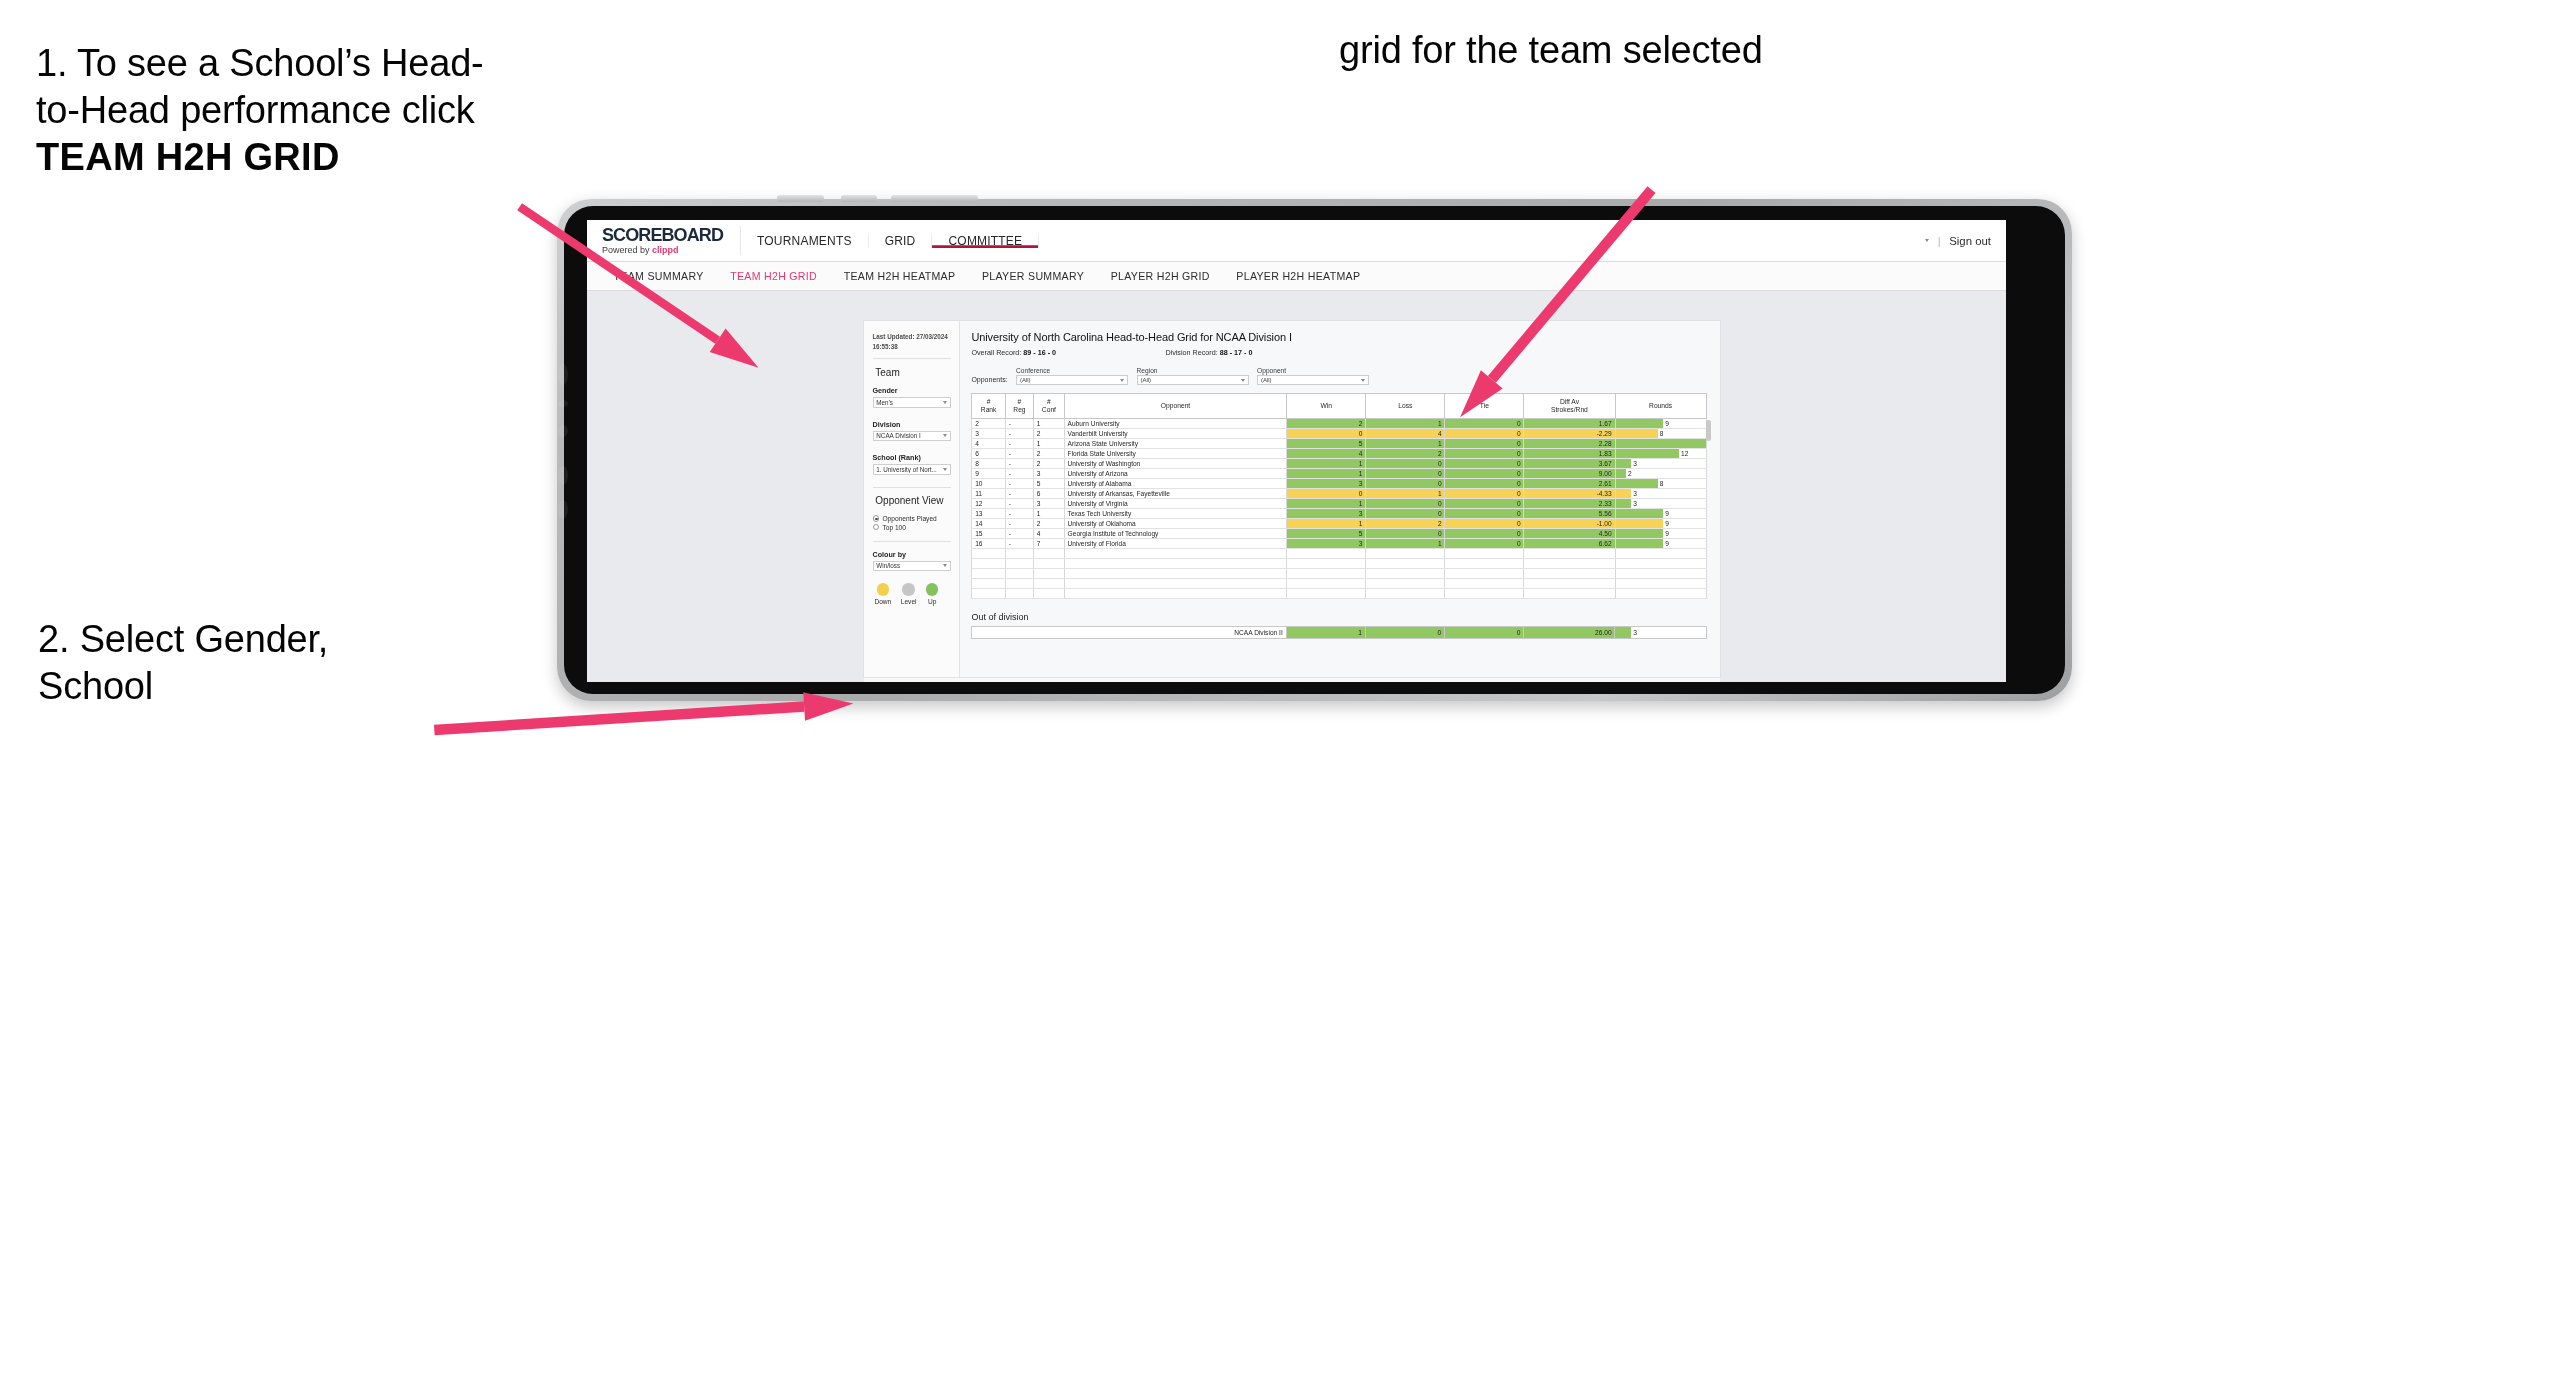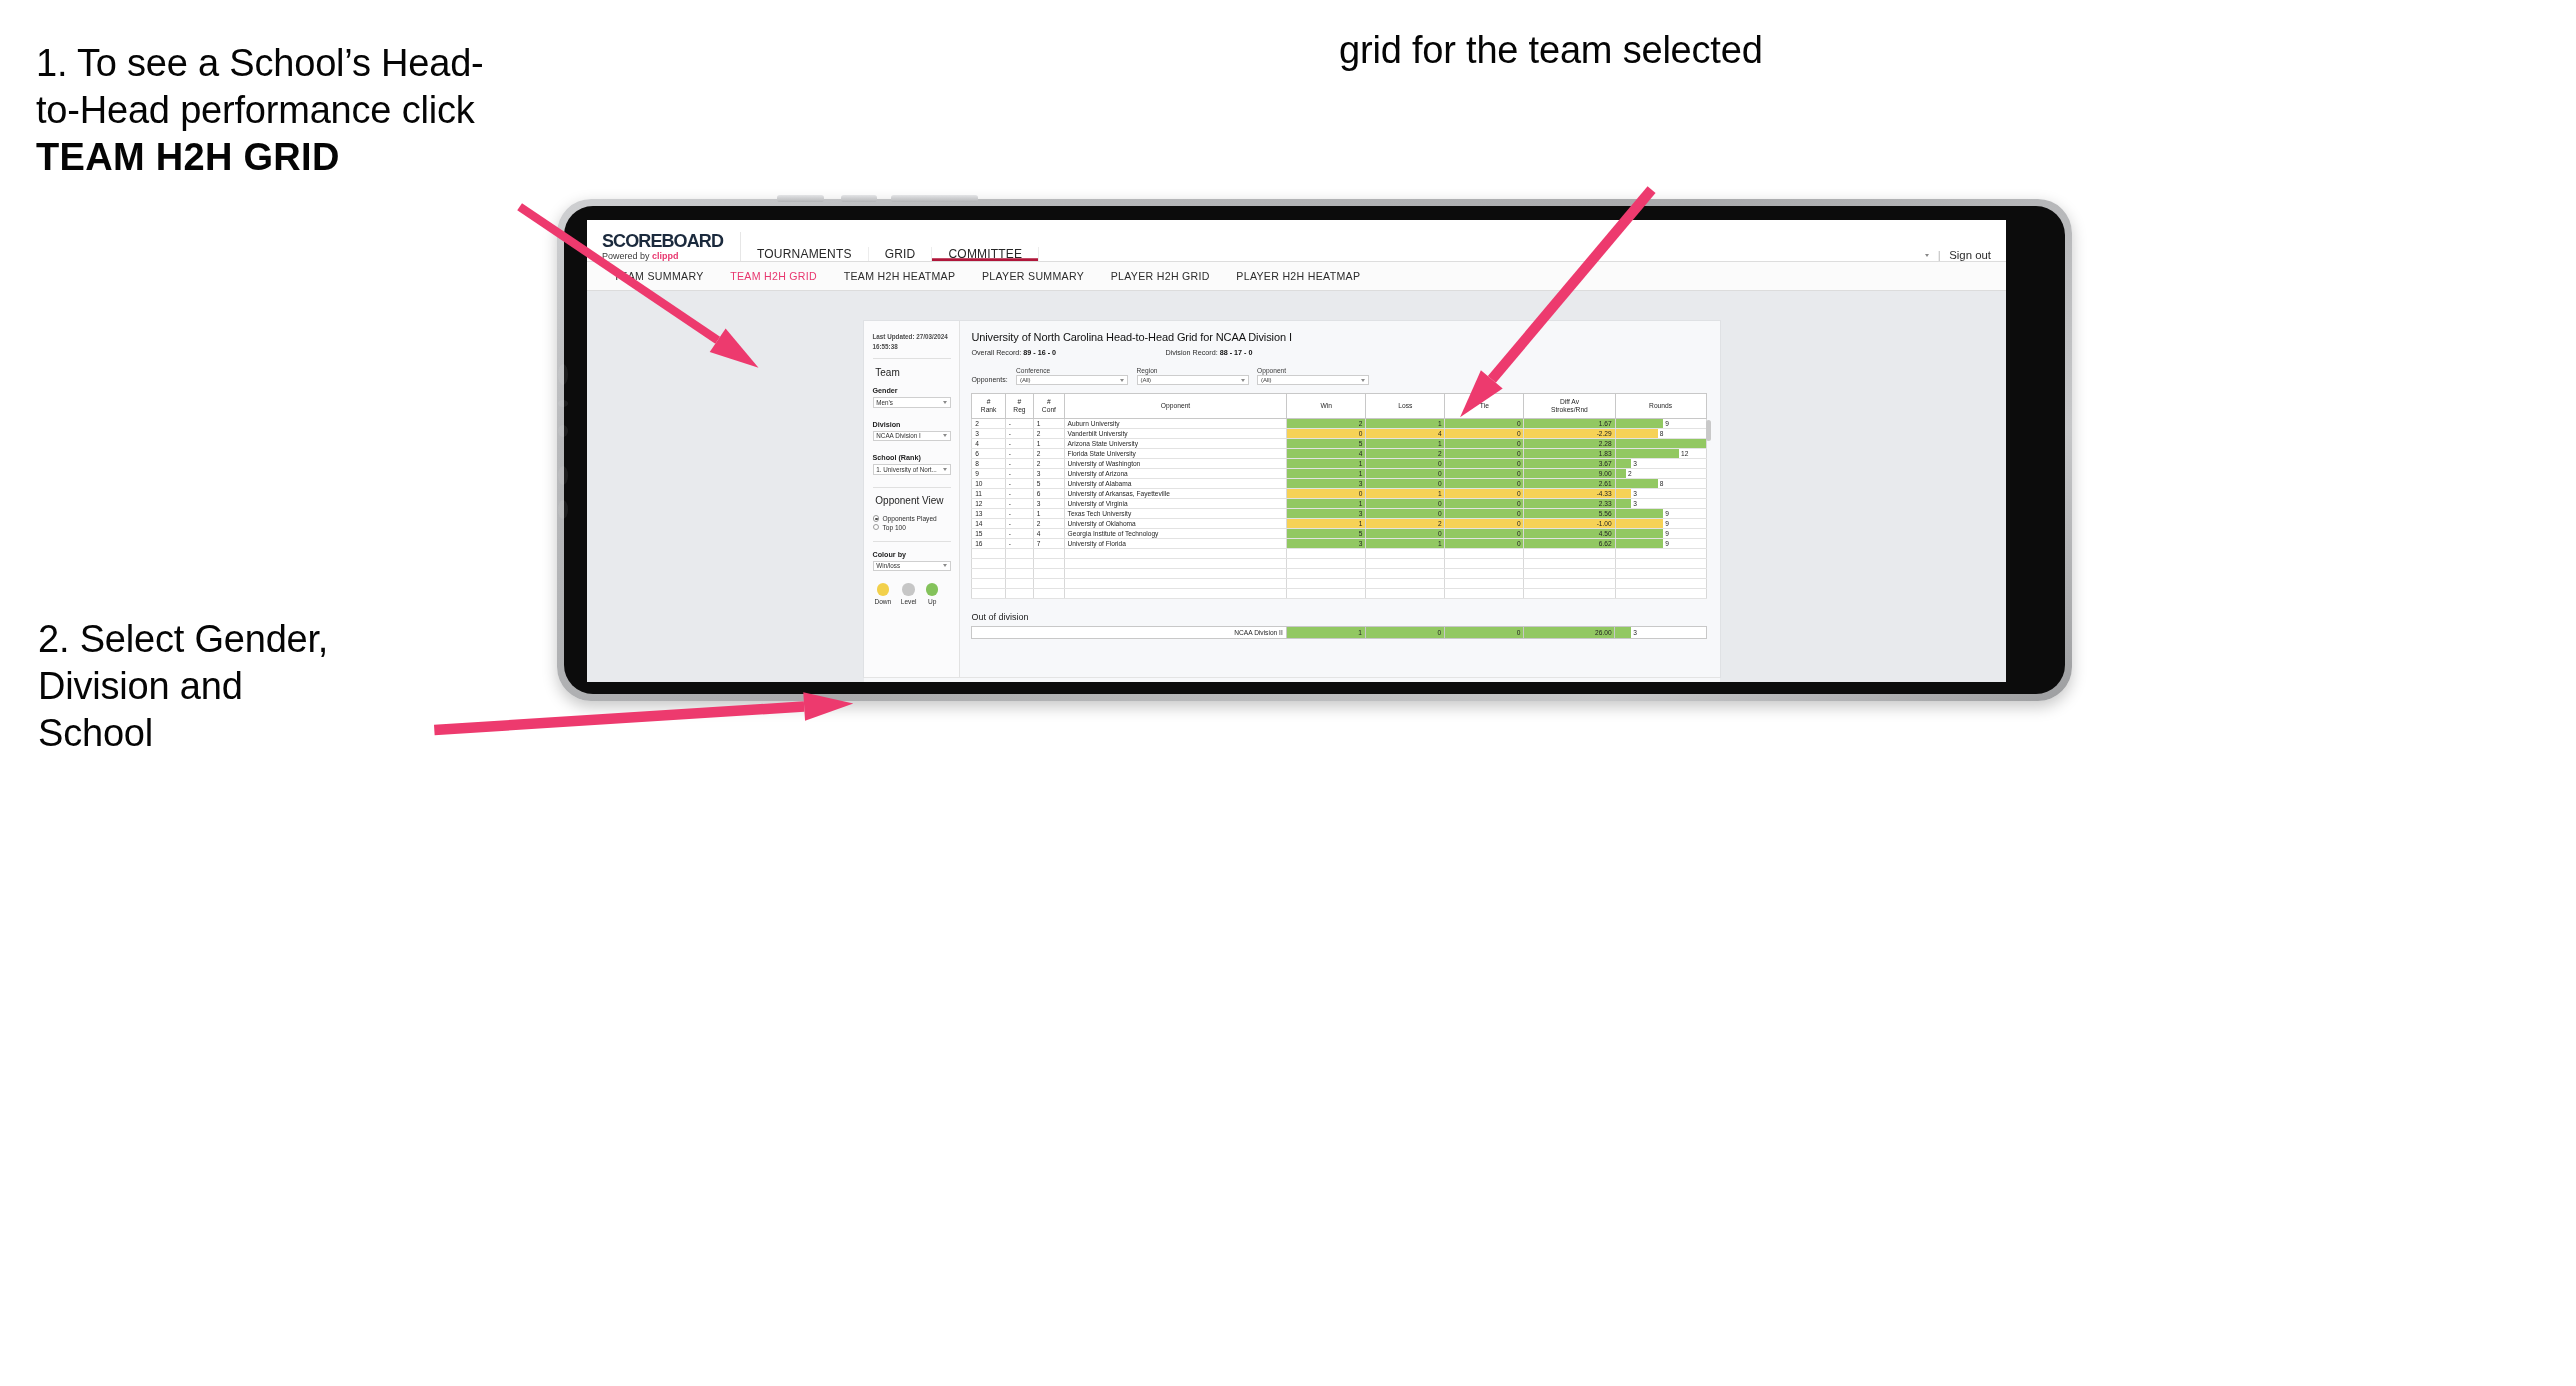--- a/index.html
+++ b/index.html
@@ -71,21 +71,21 @@
     position: absolute;
     left: 30px; top: 21px;
     width: 1419px; height: 462px;
     background: #e8eaed;
     overflow: hidden;
   }
 
   
   .topnav {
     height: 42px; background: #ffffff;
-    display: flex; align-items: flex-end;
+    display: flex; align-items: center;
     border-bottom: 0.9px solid #dddddd;
     position: relative;
   }
   .logo-wrap {
     display: flex; flex-direction: column; justify-content: center;
     padding: 0 17px 0 15px;
     border-right: 0.9px solid #e6e6e6;
     min-width: 121px;
   }
   .logo-main {
@@ -244,21 +244,20 @@
 <div id="stage">
 
   <div class="callout" id="callout-1">
     <div>1. To see a School’s Head-</div>
     <div>to-Head performance click</div>
     <div class="strong">TEAM H2H GRID</div>
   </div>
 
   <div class="callout" id="callout-2">
     <div>2. Select Gender,</div>
-    <div>Division and</div>
     <div>School</div>
   </div>
 
   <div class="callout" id="callout-3">
     <div>grid for the team selected</div>
   </div>
 
   <div id="tablet">
     <div id="device-body">
       <div class="bezel"></div>

